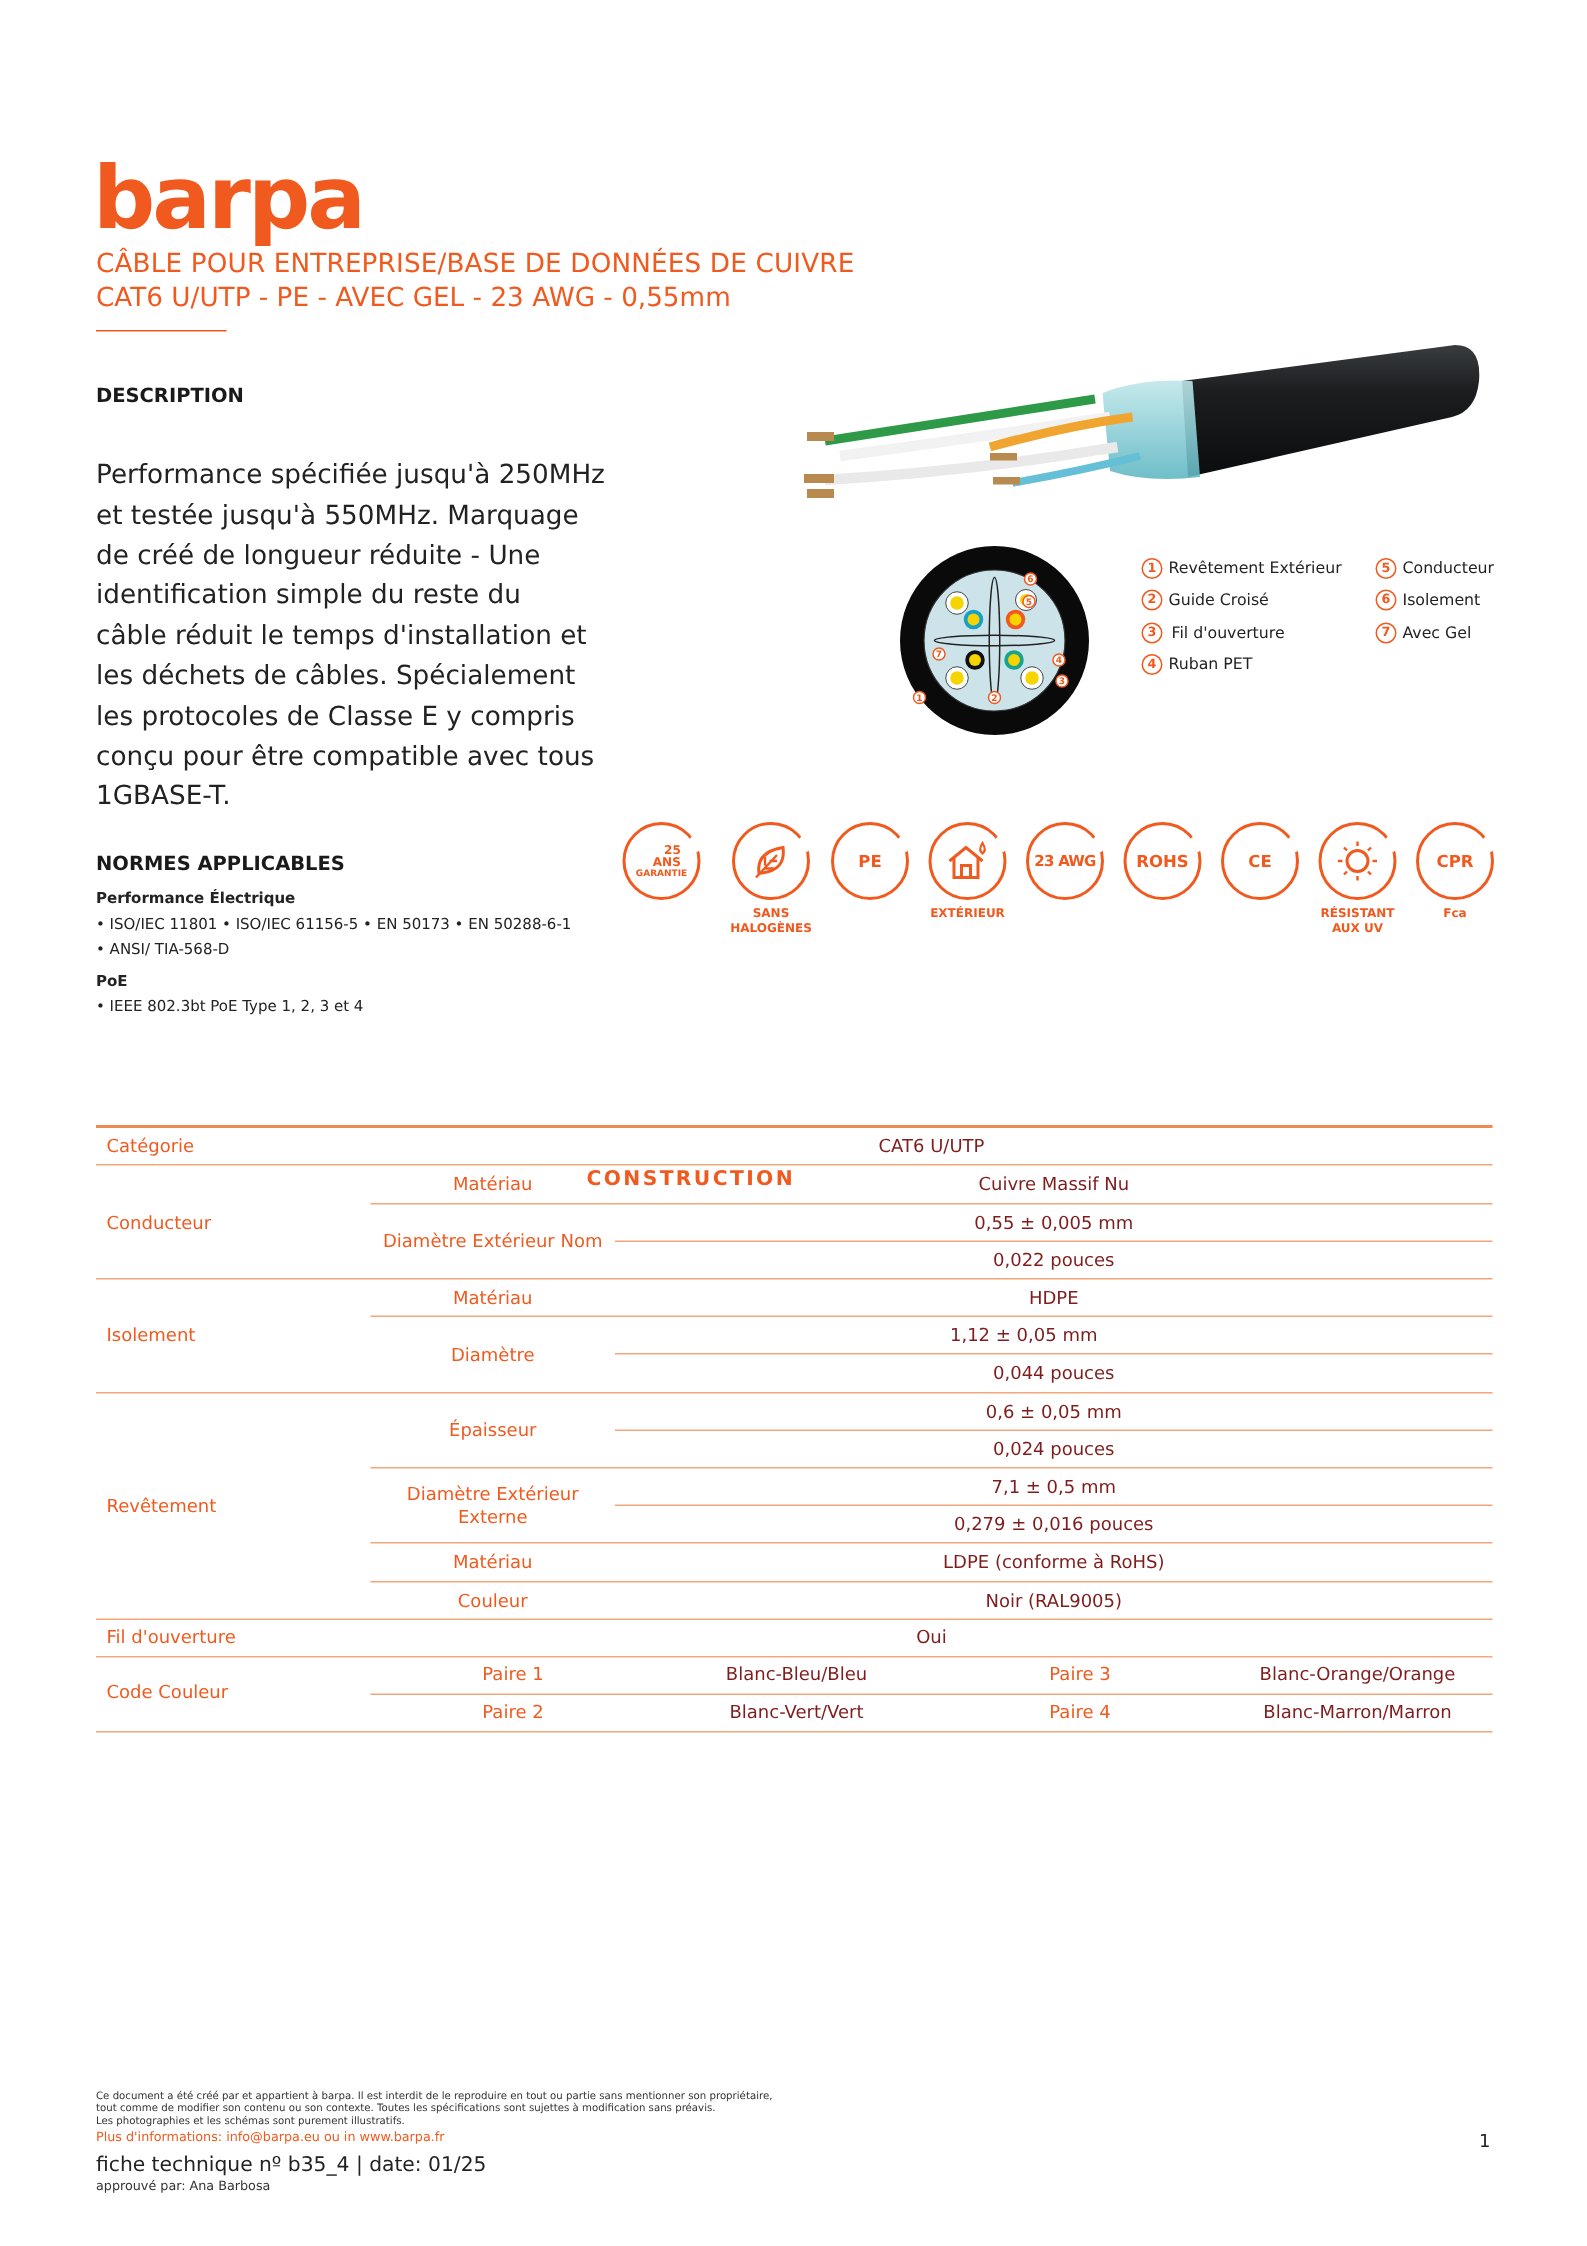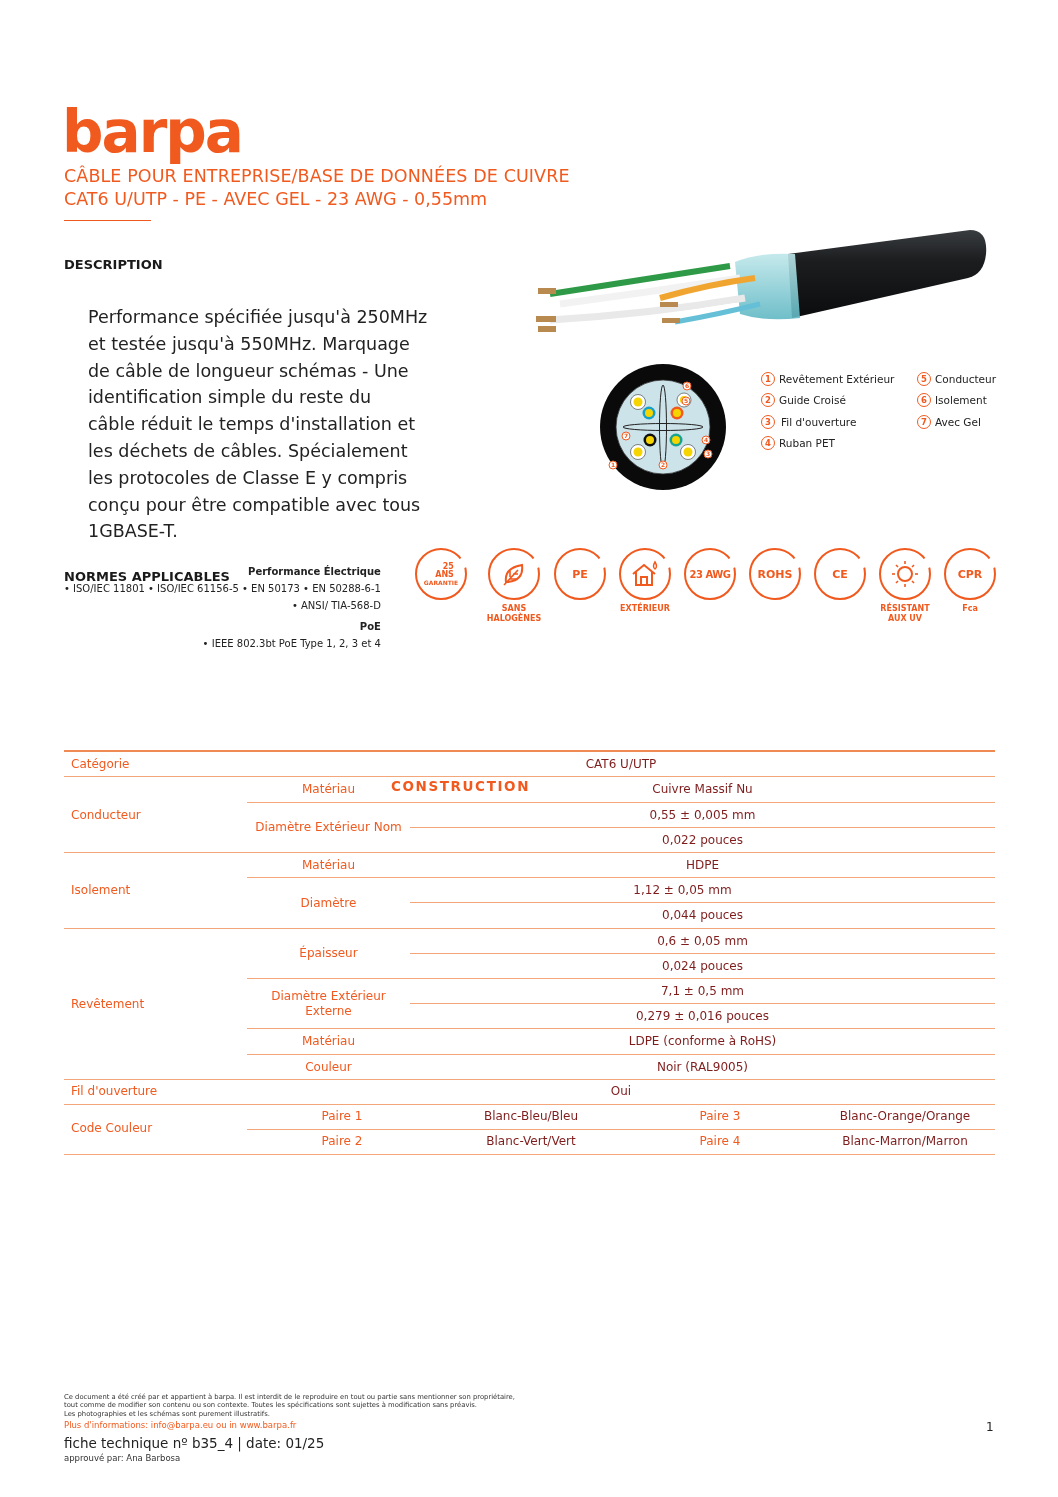--- a/index.html
+++ b/index.html
@@ -8,24 +8,24 @@
   .abs { position: absolute; }
 
   
   .logo { left: 62px; top: 92px; font-family: "DejaVu Sans", sans-serif; font-weight: bold; font-size: 58px; letter-spacing: -2px; color: #f15a1f; line-height: 80px; }
   .title1 { left: 64px; top: 166px; font-size: 17.5px; color: #f15a1f; letter-spacing: 0.1px; }
   .title2 { left: 64px; top: 189px; font-size: 17.5px; color: #f15a1f; }
   .title-rule { left: 64px; top: 220px; width: 87px; height: 1px; background: #f15a1f; }
 
   .desc-heading { left: 64px; top: 257px; font-size: 13px; font-weight: bold; }
   .desc-body { left: 64px; top: 304px; width: 340px; font-size: 17.5px; line-height: 26.8px; color: #222; }
-  .desc-body div { white-space: nowrap; margin-left: 24px; }
+  .desc-body div { white-space: nowrap; }
 
   .normes-heading { left: 64px; top: 569px; font-size: 13px; font-weight: bold; }
-  .normes { left: 64px; top: 566px; font-size: 10px; color: #222; text-align: right; }
+  .normes { left: 64px; top: 594px; font-size: 10px; color: #222; }
   .normes .sub { font-weight: bold; font-size: 10px; margin-bottom: 6px; }
   .normes .line { margin-bottom: 6px; }
   .normes .poe { margin-top: 10px; }
 
   
   .cable { left: 520px; top: 222px; width: 470px; height: 120px; }
 
   
   .xsec { left: 595px; top: 360px; width: 150px; height: 135px; }
 
@@ -63,21 +63,21 @@
 
 <div class="abs logo">barpa</div>
 <div class="abs title1">CÂBLE POUR ENTREPRISE/BASE DE DONNÉES DE CUIVRE</div>
 <div class="abs title2">CAT6 U/UTP - PE - AVEC GEL - 23 AWG - 0,55mm</div>
 <div class="abs title-rule"></div>
 
 <div class="abs desc-heading">DESCRIPTION</div>
 <div class="abs desc-body">
   <div>Performance spécifiée jusqu'à 250MHz</div>
   <div>et testée jusqu'à 550MHz. Marquage</div>
-  <div>de câble de longueur schémas - Une</div>
+  <div>de créé de longueur réduite - Une</div>
   <div>identification simple du reste du</div>
   <div>câble réduit le temps d'installation et</div>
   <div>les déchets de câbles. Spécialement</div>
   <div>les protocoles de Classe E y compris</div>
   <div>conçu pour être compatible avec tous</div>
   <div>1GBASE-T.</div>
 </div>
 
 <div class="abs normes-heading">NORMES APPLICABLES</div>
 <div class="abs normes">

